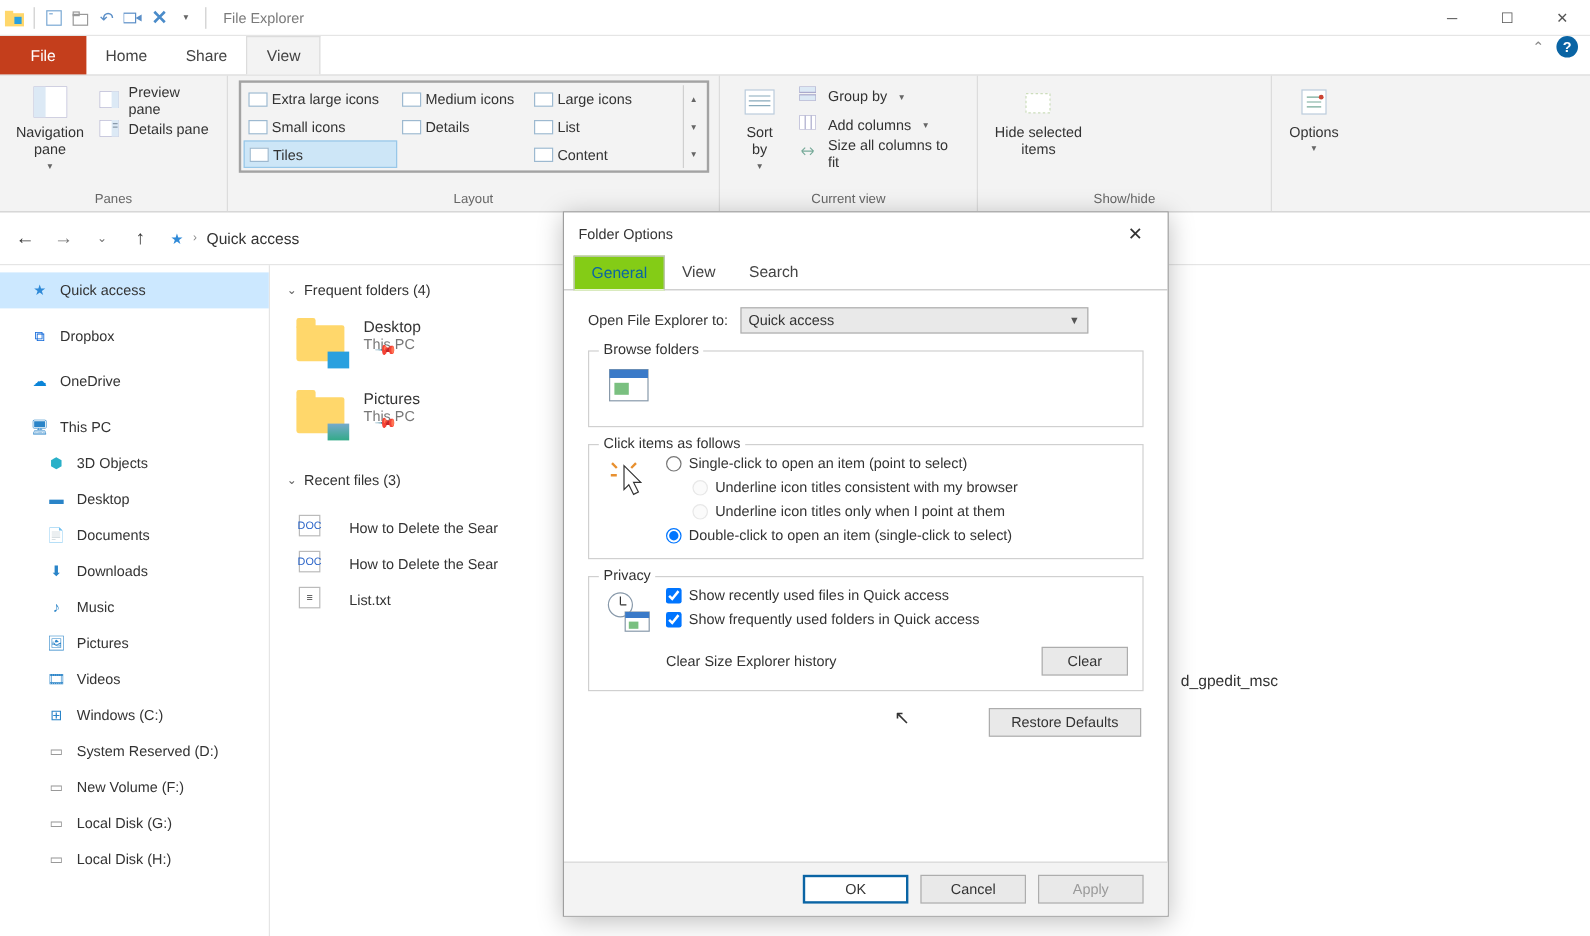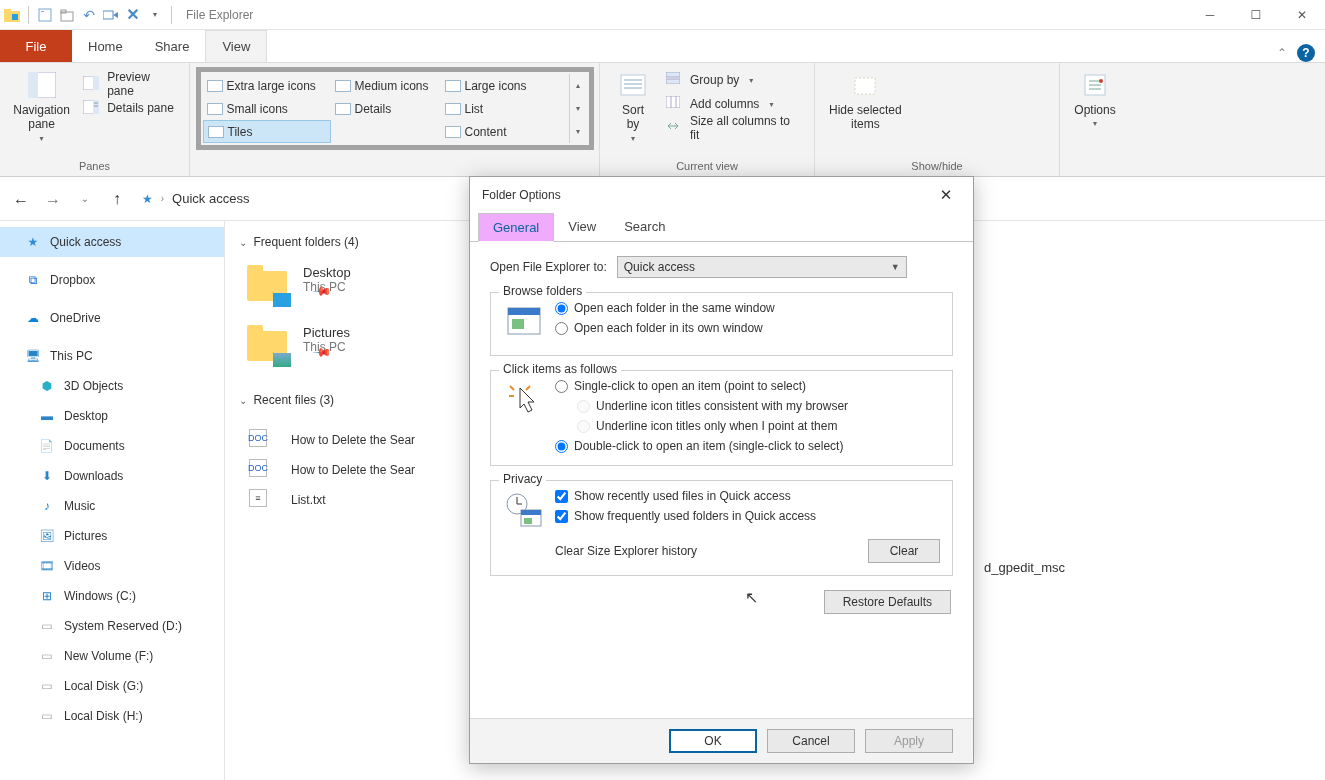--- a/index.html
+++ b/index.html
@@ -6,37 +6,37 @@
 body{background:#fff;width:1325px;height:780px;position:relative;overflow:hidden}
 
 .titlebar{height:30px;display:flex;align-items:center;border-bottom:1px solid #e5e5e5}
 .qat{display:flex;align-items:center;gap:6px;padding:0 4px}
 .qat .ic{width:16px;height:16px;display:flex;align-items:center;justify-content:center}
 .sep{width:1px;height:18px;background:#ccc;margin:0 2px}
 .app-title{margin-left:8px;color:#7a7a7a;font-size:12px}
 .winbtns{margin-left:auto;display:flex}
 .winbtns div{width:46px;height:30px;display:flex;align-items:center;justify-content:center;color:#555}
 
-.tabs{height:32px;display:flex;align-items:flex-end;padding-left:0}
+.tabs{height:32px;display:flex;align-items:flex-start;padding-left:0}
 .filetab{background:#c43e1c;color:#fff;width:72px;height:32px;display:flex;align-items:center;justify-content:center;font-size:13px}
 .tab{padding:0 16px;height:32px;display:flex;align-items:center;font-size:13px;color:#444}
 .tab.active{background:#f3f3f3;border:1px solid #dcdcdc;border-bottom:none}
 .help{margin-left:auto;display:flex;align-items:center;gap:10px;padding-right:10px}
 .help-q{width:18px;height:18px;background:#0a64a4;border-radius:50%;color:#fff;display:flex;align-items:center;justify-content:center;font-weight:bold}
 
 .ribbon{height:115px;background:#f3f3f3;border-top:1px solid #dcdcdc;border-bottom:1px solid #d0d0d0;display:flex}
 .group{border-right:1px solid #dcdcdc;padding:4px 8px 2px;display:flex;flex-direction:column}
 .group-body{flex:1;display:flex;align-items:flex-start;gap:4px}
 .group-label{text-align:center;font-size:11px;color:#666;padding:2px 0}
 .bigbtn{display:flex;flex-direction:column;align-items:center;gap:2px;padding:2px 6px;text-align:center;line-height:1.2;min-width:50px}
 .bigbtn .ic{font-size:24px;height:32px;display:flex;align-items:center}
 .smallrow{display:flex;align-items:center;gap:8px;padding:2px 4px;height:22px}
 .smallrow .ic{width:16px;height:16px}
 .stack{display:flex;flex-direction:column;gap:2px}
-.layout-box{border:5px solid #a3a3a3;padding:2px;display:flex}
+.layout-box{border:2px solid #a3a3a3;padding:2px;display:flex}
 .layout-col{display:flex;flex-direction:column}
 .layout-item{display:flex;align-items:center;gap:4px;padding:2px 8px 2px 4px;height:23px;width:128px}
 .layout-item.sel{background:#cde6f7;border:1px solid #98c7e8}
 .layout-item .ic{width:16px;height:12px;border:1px solid #9db9d0;background:#fff;display:inline-block}
 .layout-side{width:18px;border-left:1px solid #cfcfcf;display:flex;flex-direction:column}
 .layout-side div{flex:1;display:flex;align-items:center;justify-content:center;color:#666;font-size:8px}
 .chk{display:flex;align-items:center;gap:6px;height:22px}
 .chk input{width:13px;height:13px}
 
 .navbar{height:44px;display:flex;align-items:center;padding:0 8px;gap:6px;border-bottom:1px solid #e5e5e5}
@@ -64,21 +64,21 @@
 .tile-txt .t2{font-size:12px;color:#777}
 .pin{margin-left:8px;color:#888;transform:rotate(45deg);font-size:12px}
 .file-row{display:flex;align-items:flex-end;gap:24px;height:30px;padding-left:10px;font-size:13px}
 .file-ic{width:18px;height:18px;display:flex;align-items:center;justify-content:center;font-size:9px;border:1px solid #bbb}
 
 .dialog{position:absolute;left:469px;top:176px;width:505px;height:588px;background:#fff;border:1px solid #9e9e9e;box-shadow:0 4px 20px rgba(0,0,0,.25);z-index:50}
 .dlg-title{height:36px;display:flex;align-items:center;padding:0 12px;font-size:13px}
 .dlg-close{margin-left:auto;width:30px;height:30px;display:flex;align-items:center;justify-content:center;font-size:15px}
 .dlg-tabs{display:flex;border-bottom:1px solid #c5c5c5;padding:0 8px}
 .dlg-tab{padding:6px 14px 6px;font-size:13px;color:#444}
-.dlg-tab.active{border:1px solid #c5c5c5;border-bottom:1px solid #fff;margin-bottom:-1px;background:#f0abfc;color:#0a64a4}
+.dlg-tab.active{border:1px solid #c5c5c5;border-bottom:1px solid #fff;margin-bottom:-1px;background:#84cc16;color:#0a64a4}
 .dlg-body{padding:14px 20px 10px}
 .open-row{display:flex;align-items:center;gap:10px;margin-bottom:14px}
 .select{border:1px solid #adadad;background:#e9e9e9;height:22px;display:flex;align-items:center;padding:0 6px;width:290px;justify-content:space-between;font-size:12px}
 .select .arr{font-size:9px;color:#555}
 .fieldset{border:1px solid #d0d0d0;padding:8px 12px 12px;margin-bottom:14px;position:relative}
 .fieldset .legend{position:absolute;top:-9px;left:8px;background:#fff;padding:0 4px;font-size:12px;color:#333}
 .fs-row{display:flex;gap:10px;align-items:flex-start}
 .fs-icon{width:42px;height:42px;display:flex;align-items:center;justify-content:center;font-size:28px;flex-shrink:0}
 .radios{display:flex;flex-direction:column;gap:6px}
 .radio-row, .check-row{display:flex;align-items:center;gap:6px;font-size:12px}
@@ -232,20 +232,21 @@
               <span>Content</span>
             </div>
         </div>
         <div class="layout-side">
             <div>▴</div>
             <div>▾</div>
             <div>▾</div>
           </div>
       </div>
     </div>
+    <div class="group-label">Layout</div>
   </div>
 
   <div class="group" style="width:215px">
     <div class="group-body">
       <div class="bigbtn">
         <span class="ic">
             <svg width="28" height="28">
               <rect x="2" y="4" width="24" height="20" fill="#fff" stroke="#bcd"></rect>
               <line x1="5" y1="9" x2="23" y2="9" stroke="#8ab"></line>
               <line x1="5" y1="13" x2="23" y2="13" stroke="#8ab"></line>
@@ -479,30 +480,20 @@
     <div class="fieldset">
       <div class="legend">Browse folders</div>
       <div class="fs-row">
         <div class="fs-icon">
             <svg width="40" height="36">
               <rect x="4" y="4" width="32" height="26" fill="#fff" stroke="#89a"></rect>
               <rect x="4" y="4" width="32" height="7" fill="#3a7ac8"></rect>
               <rect x="8" y="15" width="12" height="10" fill="#7ac080"></rect>
             </svg>
           </div>
-        <div class="radios">
-          <label class="radio-row">
-              <input type="radio" name="bw" checked="" style="">
-              <span>Open each folder in the same window</span>
-            </label>
-          <label class="radio-row">
-              <input type="radio" name="bw" style="">
-              <span>Open each folder in its own window</span>
-            </label>
-        </div>
       </div>
     </div>
 
     <div class="fieldset">
       <div class="legend">Click items as follows</div>
       <div class="fs-row">
         <div class="fs-icon">
             <svg width="40" height="40">
               <path d="M16 8 L16 28 L20 24 L24 32 L28 30 L24 22 L30 22 Z" fill="#fff" stroke="#333"></path>
               <path d="M10 10 L6 6 M22 10 L26 6 M10 16 L5 16" stroke="#e89030" stroke-width="2"></path>

